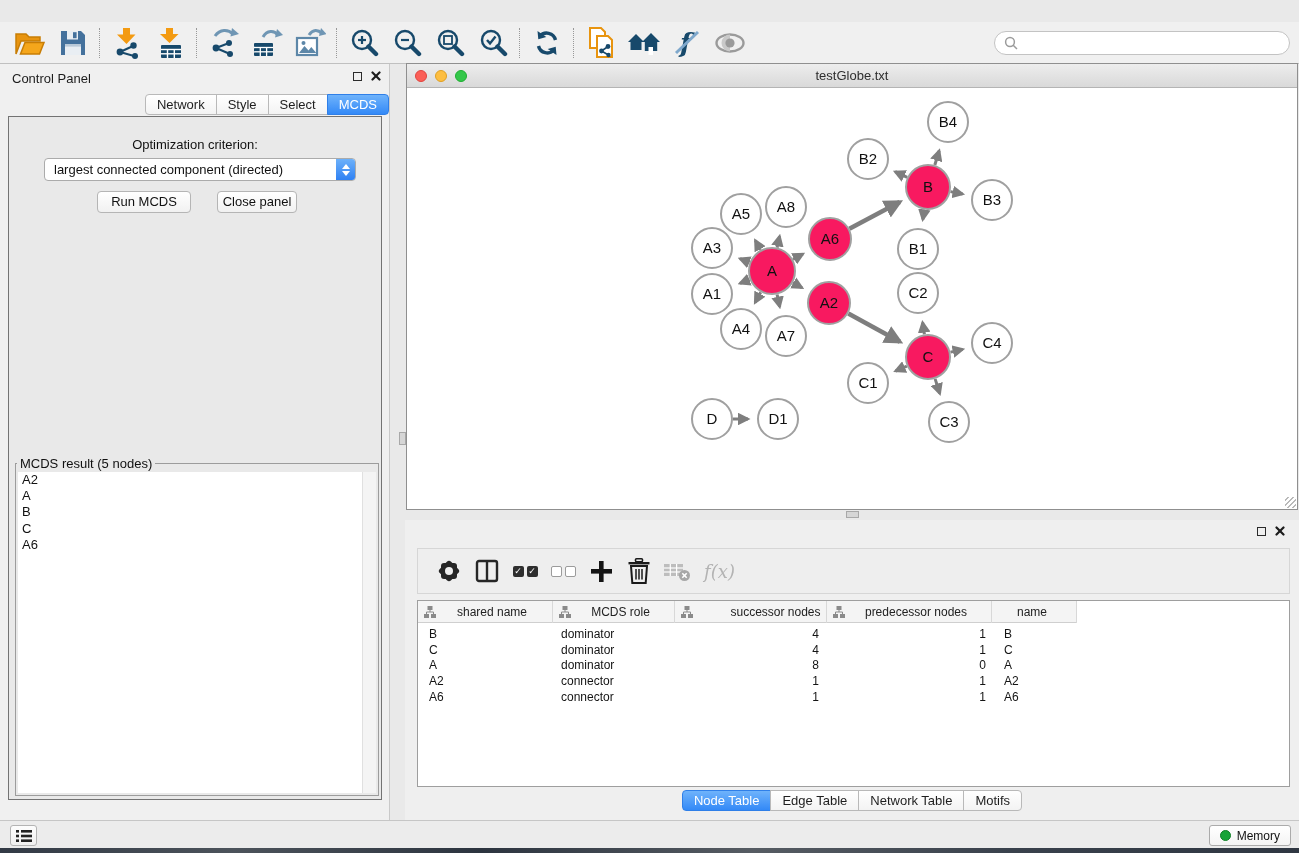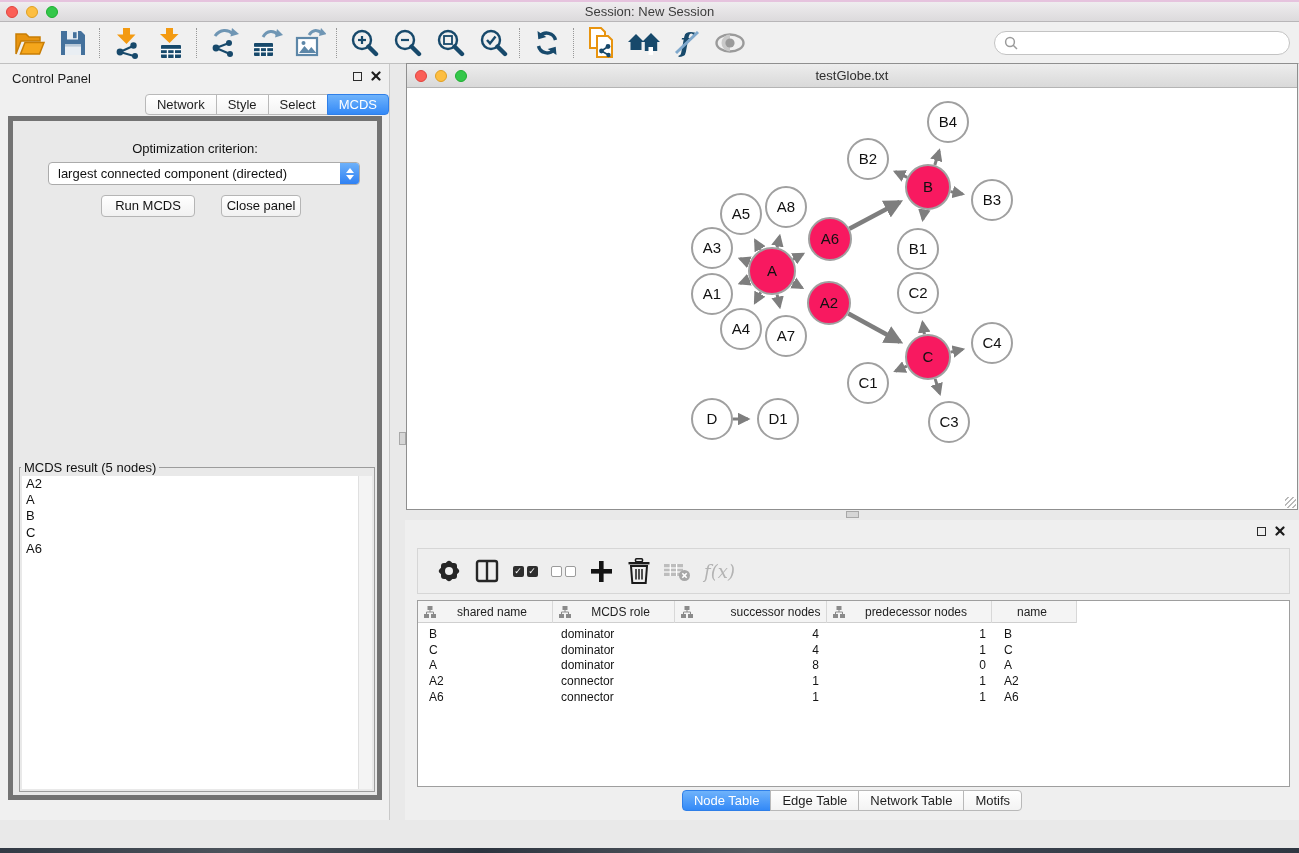--- a/index.html
+++ b/index.html
@@ -31,21 +31,21 @@
   .panel-title { position:absolute; left:12px; top:7px; font-size:13px; color:#1c1c1c; }
   .panel-ctrls { position:absolute; right:8px; top:7px; display:flex; gap:9px; align-items:center; }
   .float-icon { width:9px; height:9px; border:1.5px solid #2b2b2b; display:inline-block; }
   .cp-tabs { position:absolute; top:30px; left:0; right:0; display:flex; justify-content:flex-end; z-index:2; }
   .tab { height:21px; line-height:20px; padding:0 11px; background:linear-gradient(#ffffff,#f3f3f3);
     border:1px solid #b9b9b9; margin-left:-1px; font-size:13px; color:#1e1e1e; cursor:default; }
   .tab:first-child { border-radius:4px 0 0 4px; margin-left:0; }
   .tab:last-child { border-radius:0 4px 4px 0; }
   .tab.active { background:linear-gradient(#6fb3fb,#3389f7); border-color:#2f7fe8; color:#fff; }
   .cp-body { position:absolute; top:52px; left:8px; width:374px; bottom:20px; background:#e9e9e9;
-    border:5px solid #737373; }
+    border:1px solid #737373; }
   .opt-label { position:absolute; top:20px; left:0; right:0; text-align:center; font-size:13px; color:#111; }
   .select-box { position:absolute; top:41px; left:35px; width:312px; height:23px; background:#fff;
     border:1px solid #ababab; border-radius:4px; display:flex; align-items:center; }
   .select-value { flex:1; font-size:13px; color:#111; padding-left:9px; white-space:nowrap; }
   .select-stepper { width:19px; height:21px; border-radius:0 3px 3px 0; background:linear-gradient(#6db1fa,#2f81f3);
     display:flex; flex-direction:column; align-items:center; justify-content:center; gap:2px; }
   .tri-up { width:0; height:0; border-left:4px solid transparent; border-right:4px solid transparent; border-bottom:5px solid #fff; }
   .tri-down { width:0; height:0; border-left:4px solid transparent; border-right:4px solid transparent; border-top:5px solid #fff; }
   .btn { position:absolute; top:74px; height:22px; background:linear-gradient(#ffffff,#f1f1f1);
     border:1px solid #b5b5b5; border-radius:4px; font-size:13px; color:#111; text-align:center; line-height:20px; cursor:default; }
@@ -103,28 +103,20 @@
   .mem-dot { width:11px; height:11px; border-radius:50%; background:#17a337; border:1px solid #0e8025; }
 
   .wallpaper { position:absolute; left:0; top:848px; width:1299px; height:5px;
     background:linear-gradient(90deg,#323a45 0%,#4c535b 18%,#2c343f 37%,#565c63 58%,#39414c 78%,#2f3742 100%); }
 </style>
 </head>
 <body>
 
 <div class="app">
 
-  <div class="titlebar">
-    <div class="lights">
-      <div class="light red"></div>
-      <div class="light yellow"></div>
-      <div class="light green"></div>
-    </div>
-    <div class="title">Session: New Session</div>
-  </div>
 
   <div class="toolbar">
     <div class="tbtn">
       <svg width="32" height="28" viewBox="0 0 32 28">
         <path d="M2 25 V5 h10 l3 3 h11 v4 H7 L2 25 z" fill="#E8940F" stroke="#c87d05" stroke-width="1.5"></path>
         <path d="M6.5 25 l4.5-11.5 h19 L25.5 25 z" fill="#F5A61B" stroke="#c87d05" stroke-width="1.5"></path>
       </svg>
     </div>
     <div class="tbtn">
       <svg width="28" height="28" viewBox="0 0 28 28">
@@ -620,15 +612,33 @@
         </div>
     </div>
     <div class="tp-tabs">
         <div class="tab active">Node Table</div>
         <div class="tab">Edge Table</div>
         <div class="tab">Network Table</div>
         <div class="tab">Motifs</div>
       </div>
   </div>
 
+  <div class="statusbar">
+    <div class="list-btn">
+      <svg width="16" height="14">
+        <g fill="#222">
+          <rect x="0" y="1" width="3" height="2.6"></rect>
+            <rect x="5" y="1" width="11" height="2.6"></rect>
+          <rect x="0" y="5.7" width="3" height="2.6"></rect>
+            <rect x="5" y="5.7" width="11" height="2.6"></rect>
+          <rect x="0" y="10.4" width="3" height="2.6"></rect>
+            <rect x="5" y="10.4" width="11" height="2.6"></rect>
+        </g>
+      </svg>
+    </div>
+    <div class="memory-btn">
+      <span class="mem-dot"></span>
+      <span>Memory</span>
+    </div>
+  </div>
 
   <div class="wallpaper"></div>
 </div>
 
 </body></html>

